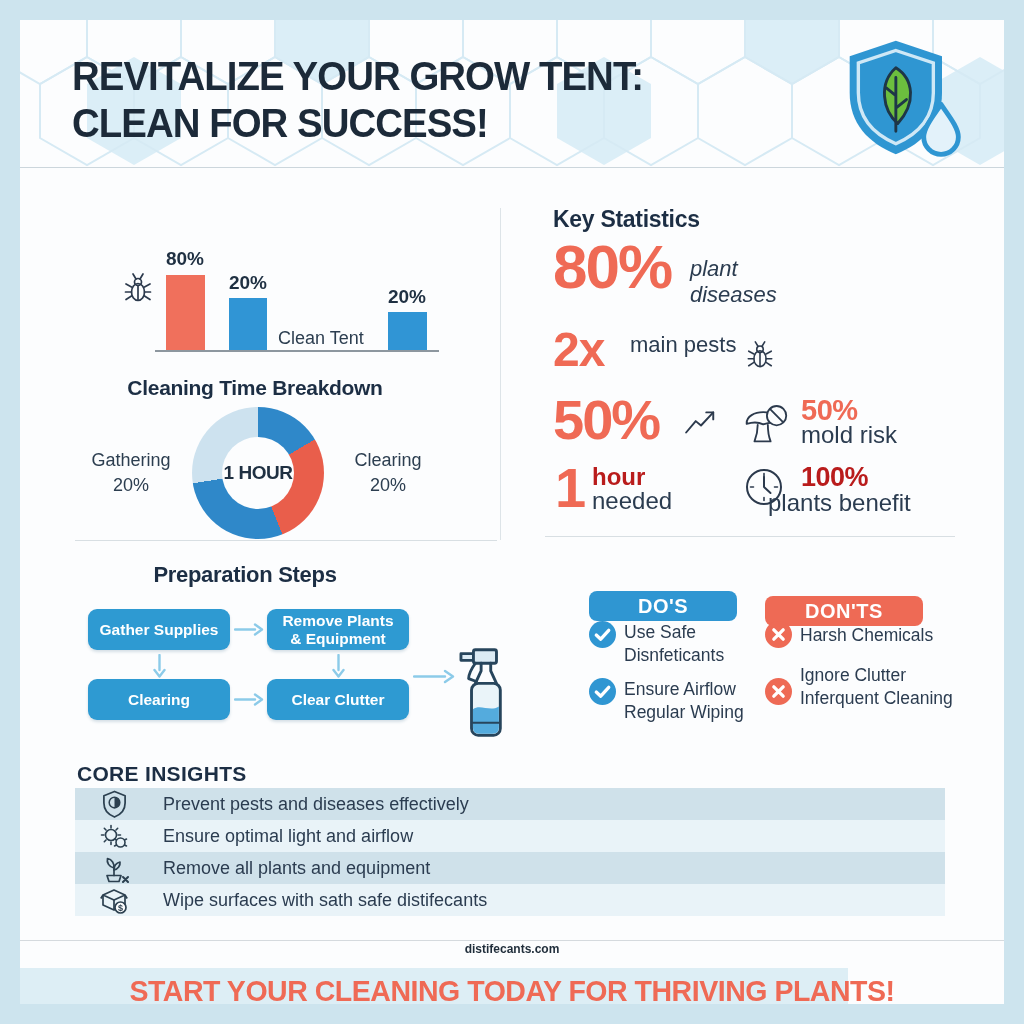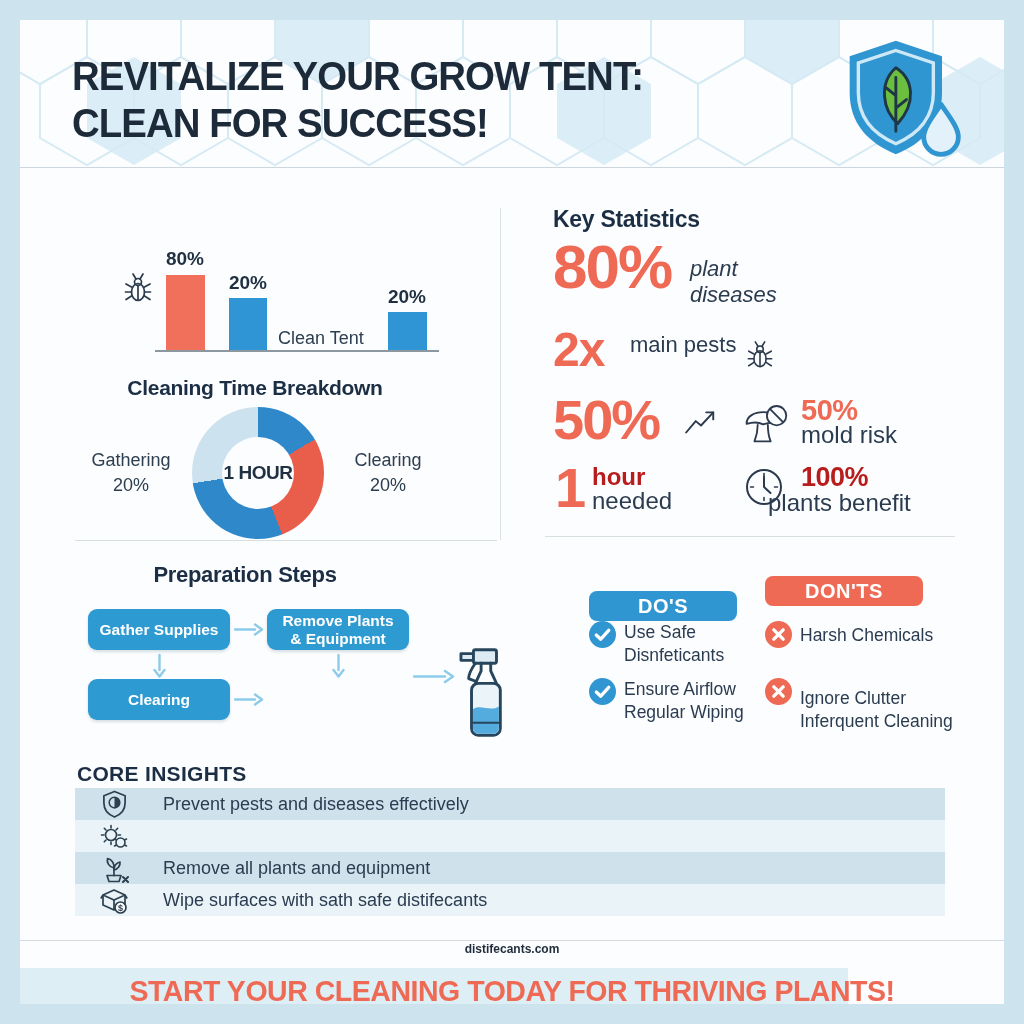--- a/index.html
+++ b/index.html
@@ -159,20 +159,21 @@
 
   <div class="hdiv" style="left:55px; top:520px; width:422px;"></div>
   <div class="vdiv"></div>
 
   <div class="h2" style="left:75px; top:542px; width:300px; text-align:center; font-size:22px;">Preparation Steps</div>
 
   <div class="flow-box" style="left:68px; top:589px;">Gather Supplies</div>
   <div class="flow-box pre" style="left:247px; top:589px;">Remove Plants
 &amp; Equipment</div>
   <div class="flow-box" style="left:68px; top:659px;">Clearing</div>
+  <div class="flow-box" style="left:247px; top:659px;">Clear Clutter</div>
 
   <span class="abs" style="left:214px; top:602px;">
     <svg width="30" height="15" viewBox="0 0 30 15" fill="none" stroke="#8ccbe9" stroke-width="2.4" stroke-linecap="round" stroke-linejoin="round">
         <path d="M1 7.5 H21 M21 2.5 L28 7.5 L21 12.5"></path>
       </svg>
   </span>
   <span class="abs" style="left:132px; top:634px;">
     <svg width="15" height="24" viewBox="0 0 15 24" fill="none" stroke="#8ccbe9" stroke-width="2.4" stroke-linecap="round" stroke-linejoin="round">
         <path d="M7.5 1 V16 M2.5 16 L7.5 22.5 L12.5 16"></path>
       </svg>
@@ -250,21 +251,21 @@
       <path d="M20 6.5 V9.5 M33.5 20 H30.5 M20 33.5 V30.5 M6.5 20 H9.5" stroke-width="1.6"></path>
       <path d="M20 20 V10 M20 20 L26.5 26"></path>
     </svg>
   </span>
   <div class="abs navy bold" style="left:781px; top:442px; font-size:27px; letter-spacing:-0.5px;">100%</div>
   <div class="abs stat-txt" style="left:748px; top:470px; font-size:24px;">plants benefit</div>
 
   <div class="hdiv" style="left:525px; top:516px; width:410px;"></div>
 
   <div class="pill" style="left:569px; top:563px; background:#2f96d2;margin-top:8px;">DO'S</div>
-  <div class="pill" style="left:745px; top:556px; width:158px; background:#ee6a55;">DON'TS</div>
+  <div class="pill" style="left:745px; top:576px; width:158px; background:#ee6a55;">DON'TS</div>
 
   <span class="abs" style="left:569px; top:601px;">
     <svg width="27" height="27" viewBox="0 0 26 26">
         <circle cx="13" cy="13" r="13" fill="#2f96d2"></circle>
         <path d="M7 13.5 L11.3 17.5 L19 9" fill="none" stroke="#fff" stroke-width="3.2" stroke-linecap="round" stroke-linejoin="round"></path>
       </svg>
   </span>
   <div class="dd-text pre" style="left:604px; top:601px;">Use Safe
 Disnfeticants</div>
   <span class="abs" style="left:569px; top:658px;">
@@ -282,21 +283,21 @@
         <path d="M8.5 8.5 L17.5 17.5 M17.5 8.5 L8.5 17.5" stroke="#fff" stroke-width="3.2" stroke-linecap="round"></path>
       </svg>
   </span>
   <div class="dd-text" style="left:780px; top:604px;">Harsh Chemicals</div>
   <span class="abs" style="left:745px; top:658px;">
     <svg width="27" height="27" viewBox="0 0 26 26">
         <circle cx="13" cy="13" r="13" fill="#ee6a55"></circle>
         <path d="M8.5 8.5 L17.5 17.5 M17.5 8.5 L8.5 17.5" stroke="#fff" stroke-width="3.2" stroke-linecap="round"></path>
       </svg>
   </span>
-  <div class="dd-text pre" style="left:780px; top:667px;">Ignore Clutter
+  <div class="dd-text pre" style="left:780px; top:644px;">Ignore Clutter
 Inferquent Cleaning</div>
 
   <div class="h2" style="left:57px; top:742px; font-size:21px; letter-spacing:0.3px;">CORE INSIGHTS</div>
 
   <div class="insight-row" style="top:768px; background:#cfe1ea;">
     <span class="insight-icon">
       <svg width="27" height="30" viewBox="0 0 28 30" fill="none" stroke="#2c4050" stroke-width="1.8" stroke-linejoin="round">
         <path d="M14 2 L25 6.5 V14 C25 21.5 20.5 26 14 28.5 C7.5 26 3 21.5 3 14 V6.5 Z"></path>
         <circle cx="14" cy="13.5" r="5.5" stroke-width="1.6"></circle>
         <path d="M14 8 A5.5 5.5 0 0 1 14 19 Z" fill="#2c4050" stroke="none"></path>
@@ -306,20 +307,21 @@
   </div>
   <div class="insight-row" style="top:800px; background:#e9f3f8;">
     <span class="insight-icon">
       <svg width="28" height="27" viewBox="0 0 28 27" fill="none" stroke="#2c4050" stroke-width="1.6" stroke-linecap="round">
         <circle cx="11" cy="12" r="5.5"></circle>
         <path d="M11 2.5 V5 M11 19 V21.5 M1.5 12 H4 M18 12 H20.5 M4.3 5.3 L6 7 M16 7 L17.7 5.3 M4.3 18.7 L6 17"></path>
         <circle cx="20.5" cy="19.5" r="4.5"></circle>
         <path d="M16.5 17 L14.5 16 M16.5 22 L14.5 23 M24.5 17 L26.5 16 M24.5 22 L26.5 23"></path>
       </svg>
     </span>
+    <span class="insight-text">Ensure optimal light and airflow</span>
   </div>
   <div class="insight-row" style="top:832px; background:#cfe1ea;">
     <span class="insight-icon">
       <svg width="29" height="30" viewBox="0 0 29 30" fill="none" stroke="#2c4050" stroke-width="1.7" stroke-linejoin="round" stroke-linecap="round">
         <path d="M7 22.5 H21 L19 28.5 H9 Z"></path>
         <path d="M14 22.5 V13"></path>
         <path d="M14 15 C9 14 6.5 9.5 7.5 5.5 C12 6.5 14.5 10.5 14 15 Z"></path>
         <path d="M14 17 C18 16 20.5 12.5 20 9 C16 10 14 13 14 17 Z"></path>
         <path d="M23 24 L28 29 M28 24 L23 29" stroke-width="2"></path>
       </svg>

